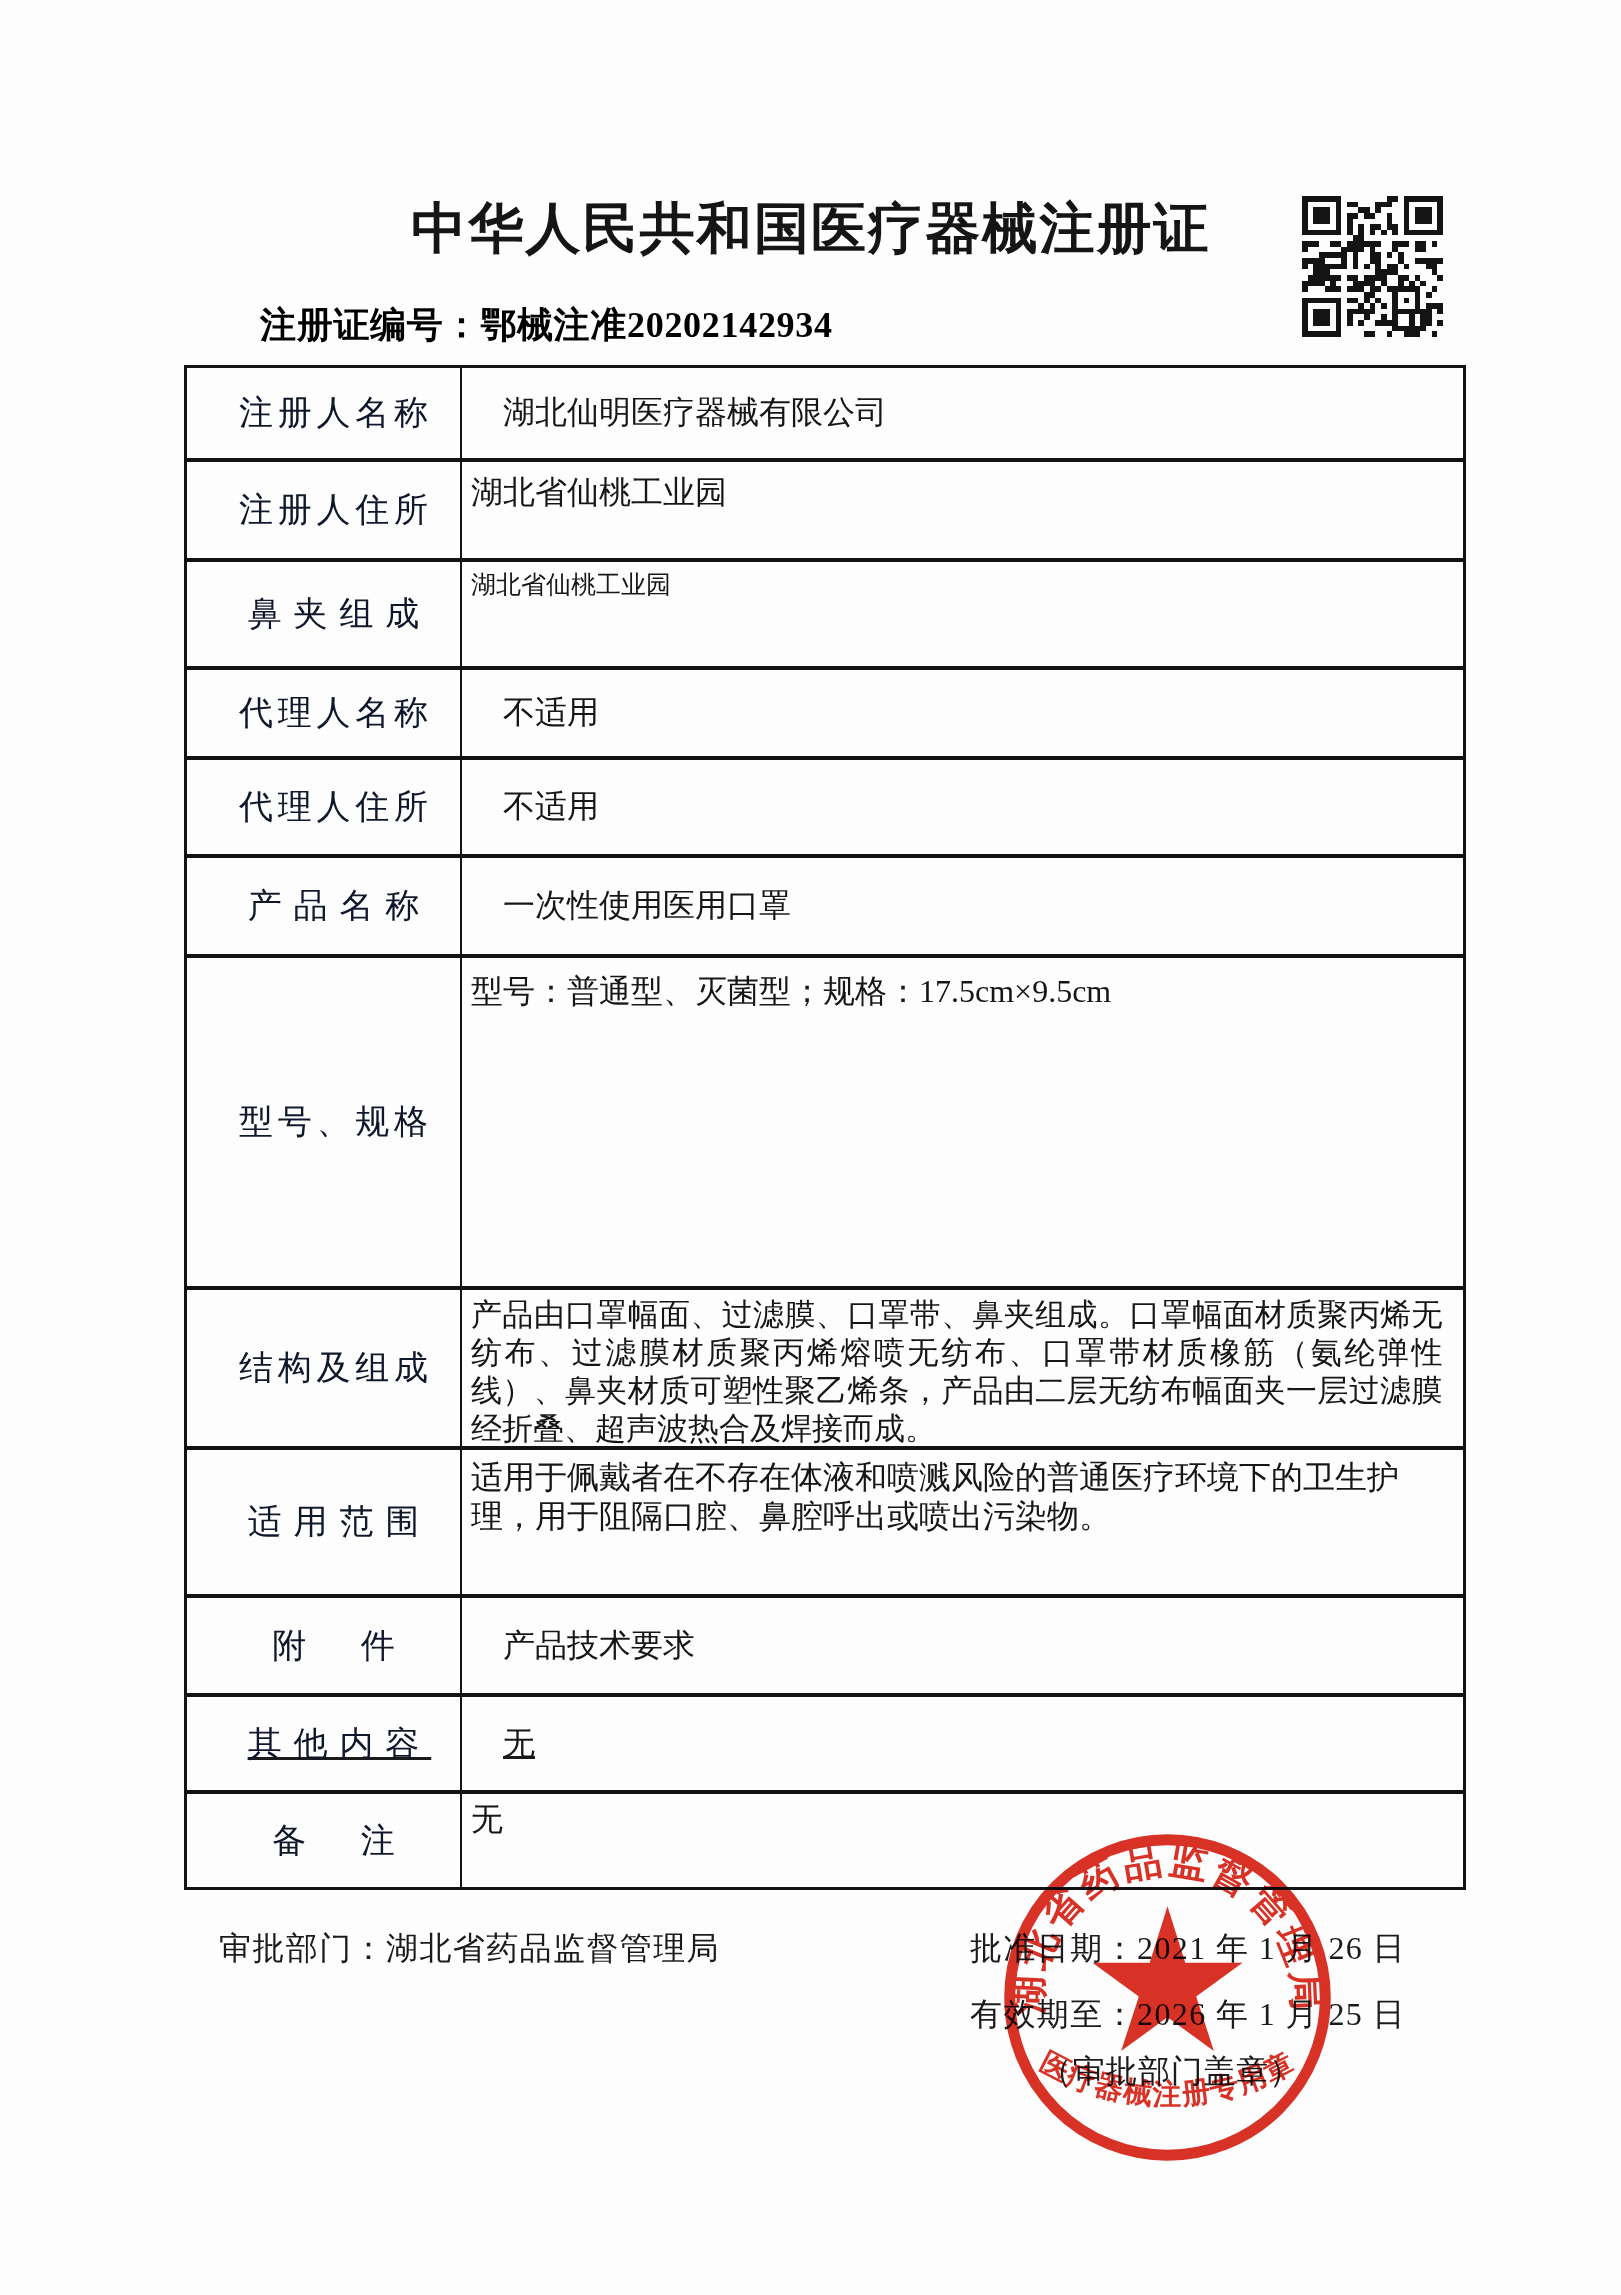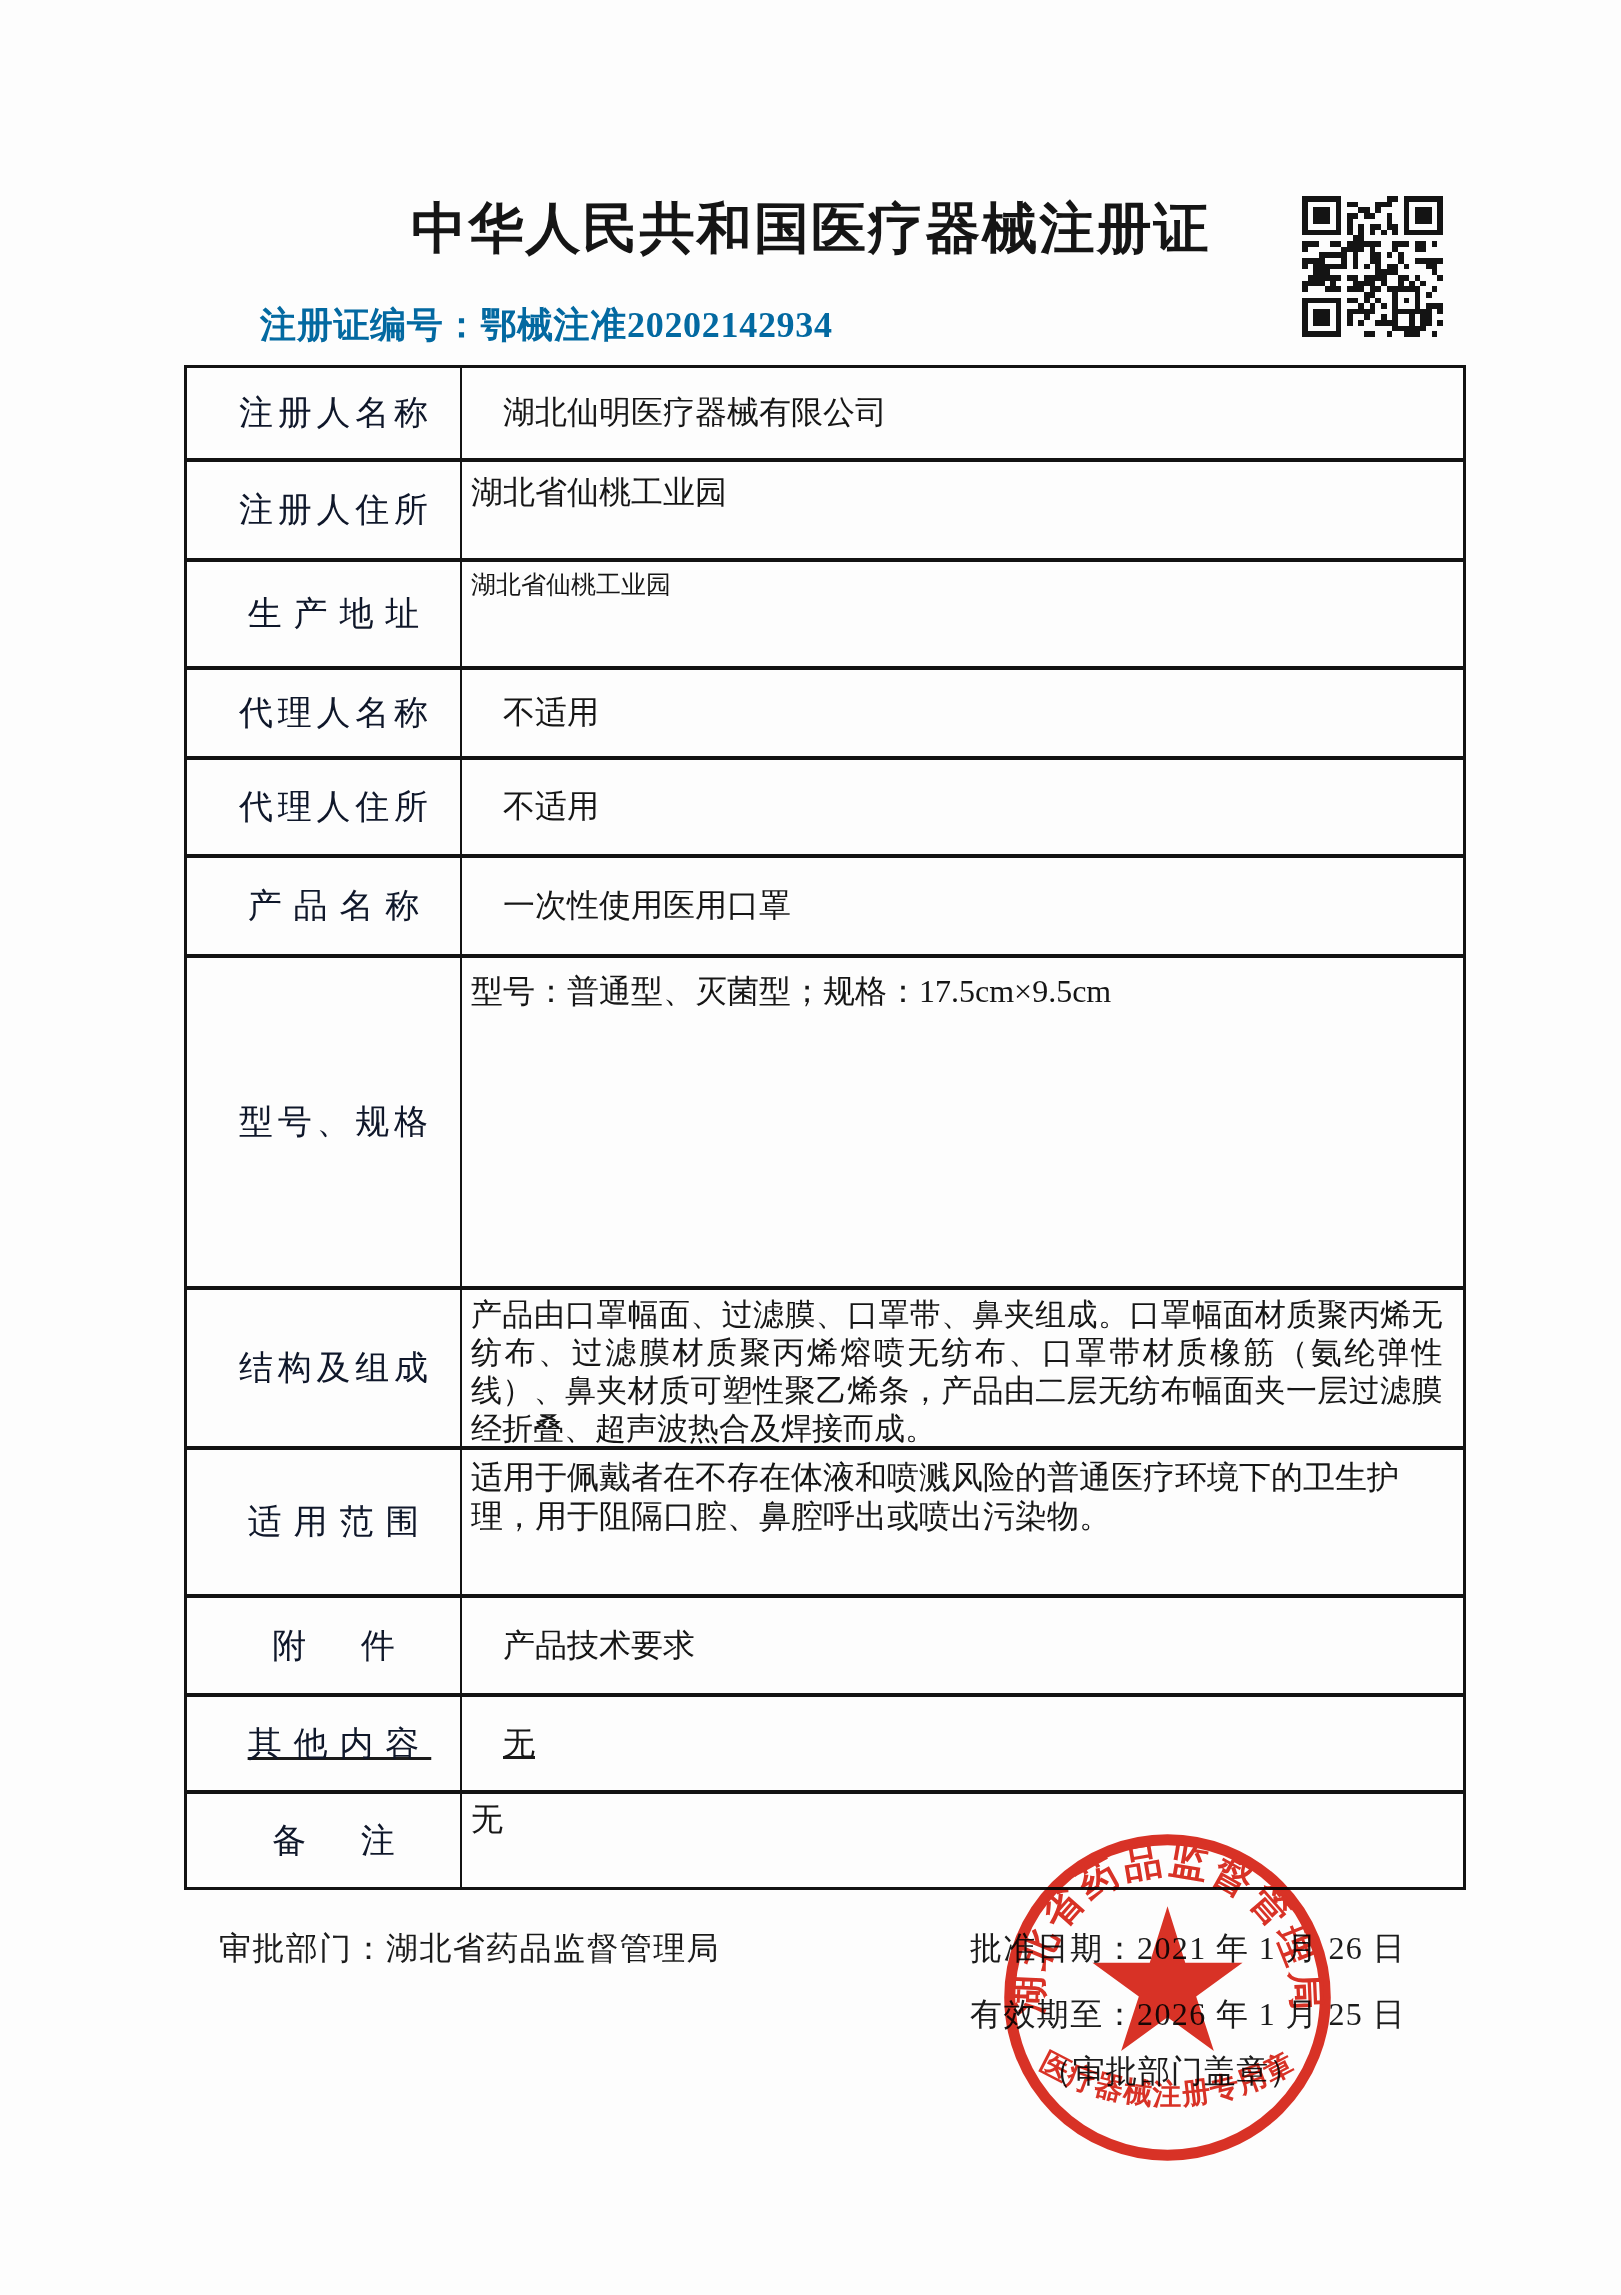--- a/index.html
+++ b/index.html
@@ -25,21 +25,21 @@
     color: #151515;
   }
   .qr {
     position: absolute; left: 1302px; top: 196px;
     width: 141px; height: 141px;
   }
   .reg-no {
     position: absolute; left: 260px; top: 301px;
     font-size: 36px; font-weight: 700;
     letter-spacing: 0.7px;
-    color: #0369a1;
+    color: #000000;
     text-align: right;
   }
   
   .cert-table {
     position: absolute; left: 184px; top: 365px;
     width: 1276px;
     border: 3.4px solid #131313;
     background: #fdfdfd;
   }
   .t-row { display: flex; box-sizing: content-box; }
@@ -334,21 +334,21 @@
   <div class="cert-table">
     <div class="t-row">
       <div class="cell-label">注册人名称</div>
       <div class="cell-value v-mid">湖北仙明医疗器械有限公司</div>
     </div>
     <div class="t-row">
       <div class="cell-label">注册人住所</div>
       <div class="cell-value v-top">湖北省仙桃工业园</div>
     </div>
     <div class="t-row">
-      <div class="cell-label">生产地址</div>
+      <div class="cell-label">鼻夹组成</div>
       <div class="cell-value v-top">湖北省仙桃工业园</div>
     </div>
     <div class="t-row">
       <div class="cell-label">代理人名称</div>
       <div class="cell-value v-mid">不适用</div>
     </div>
     <div class="t-row">
       <div class="cell-label">代理人住所</div>
       <div class="cell-value v-mid">不适用</div>
     </div>

